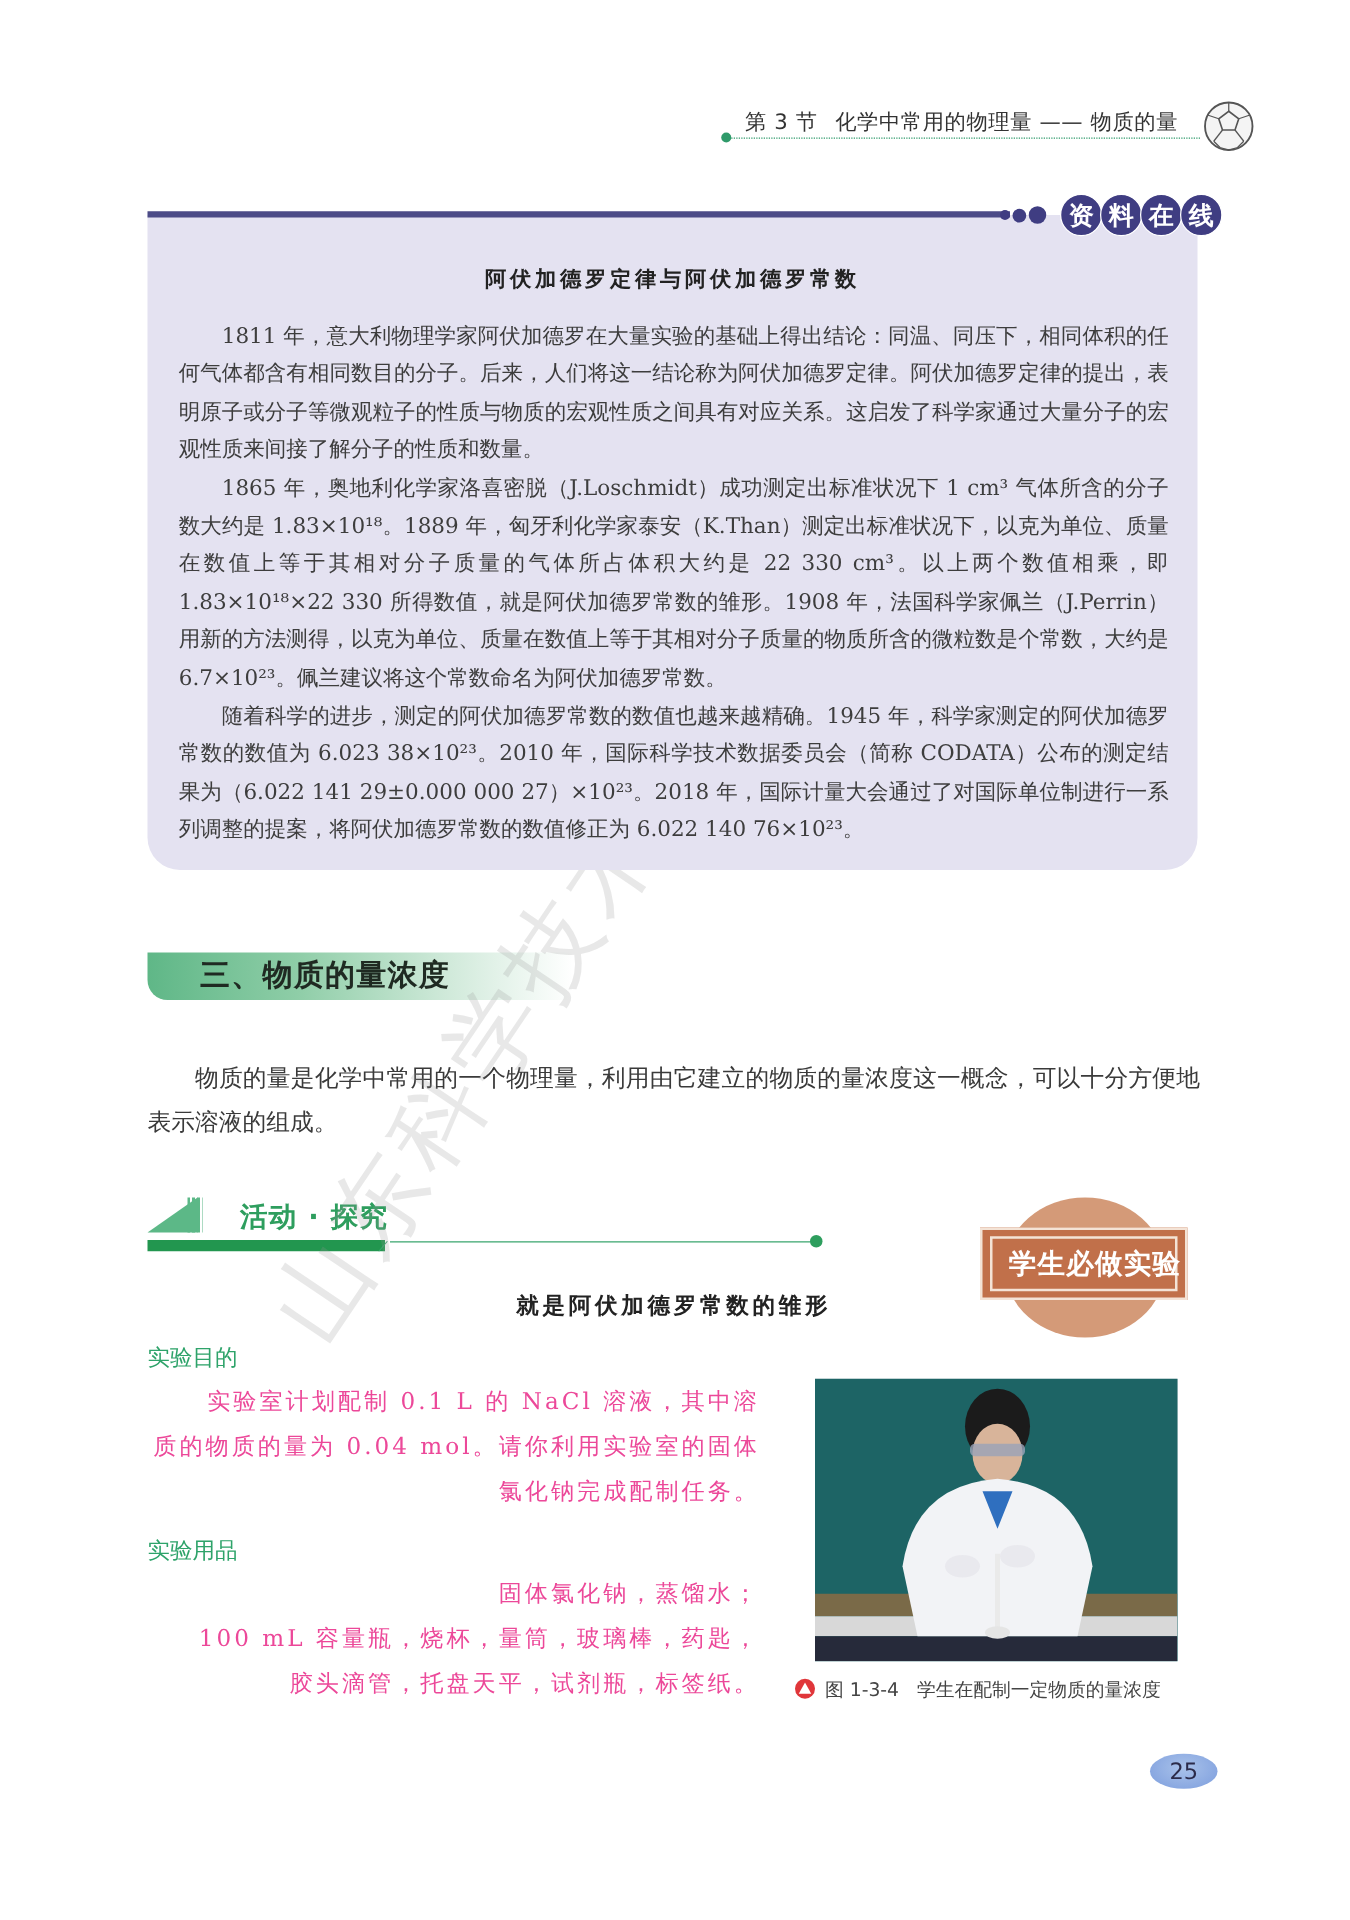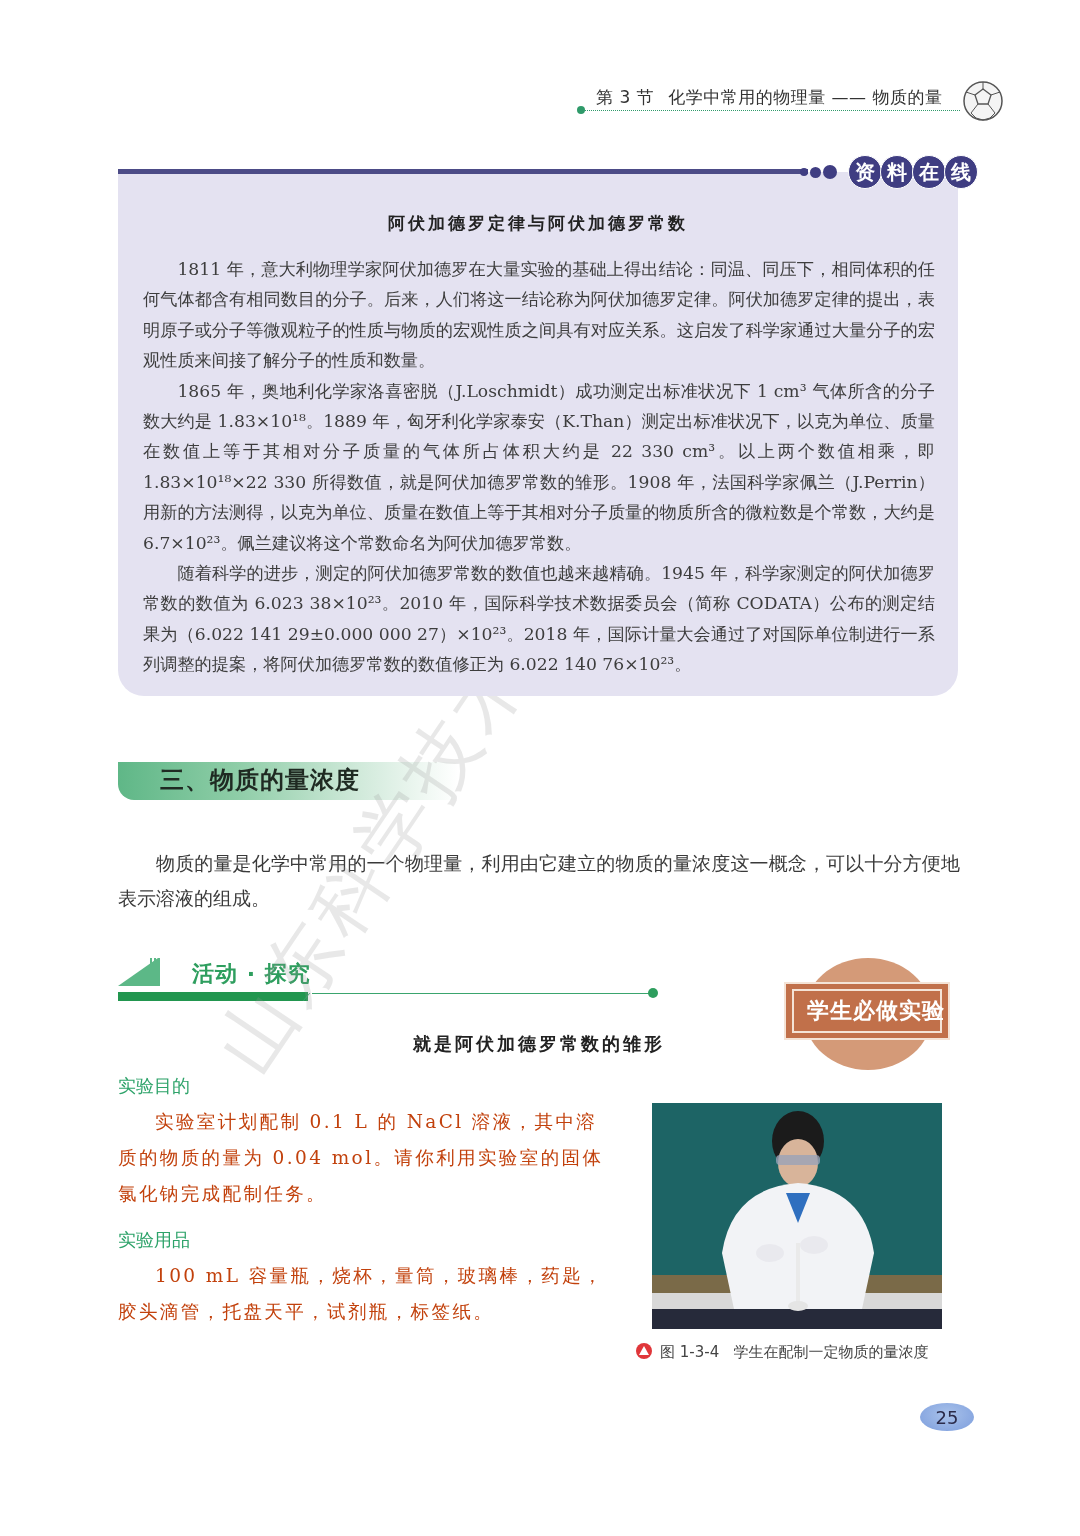--- a/index.html
+++ b/index.html
@@ -75,21 +75,21 @@
 
   .stamp { left:784px; top:958px; width:168px; height:112px; }
   .stamp-circle { position:absolute; left:20px; top:0; width:128px; height:112px; border-radius:50%; background:#d49a78; }
   .stamp-rect { position:absolute; left:0; top:24px; width:166px; height:58px; background:#c1704a; border:2px solid #f4e3d6; box-sizing:border-box; }
   .stamp-rect-inner { position:absolute; left:6px; top:5px; right:6px; bottom:5px; border:2px solid #f4e3d6; }
   .stamp-text { position:absolute; left:0; right:0; top:38px; text-align:center; color:#fff;
     font-family:"DejaVu Serif","Liberation Serif",serif; font-weight:bold; font-size:22px; letter-spacing:1px;padding-left:16px; }
 
   .exp-title { left:118px; width:842px; top:1032px; text-align:center; font-size:18px; font-weight:bold; color:#222; letter-spacing:3px; }
   .sub-h { left:118px; font-family:"DejaVu Sans","Liberation Sans",sans-serif; font-size:18px; color:#2ea36a; }
-  .exp-body { left:118px; width:490px; font-size:18.5px; line-height:36px; color:#c2410c; letter-spacing:2.4px; }
+  .exp-body { left:118px; width:490px; font-size:18.5px; line-height:36px; color:#ec4899; letter-spacing:2.4px;text-align:right; }
   .exp-body p { margin:0; text-indent:2em; }
 
   
   .photo { left:652px; top:1103px; width:290px; height:226px; overflow:hidden; background:#1f6163; }
   .caption { left:636px; top:1340px; width:330px; font-size:15px; line-height:24px; color:#444;
     font-family:"DejaVu Sans","Liberation Sans",sans-serif; }
   .cap-icon { display:inline-block; width:16px; height:16px; border-radius:50%; background:#e0363a; position:relative; vertical-align:-2px; margin-right:8px; }
   .cap-icon::after { content:""; position:absolute; left:3px; top:3px; width:0; height:0;
     border-left:5px solid transparent; border-right:5px solid transparent; border-bottom:9px solid #fff; }
   .cap-line2 { padding-left:26px; }
@@ -168,20 +168,21 @@
 
 <div class="abs exp-title">就是阿伏加德罗常数的雏形</div>
 
 <div class="abs sub-h" style="top:1074px">实验目的</div>
 <div class="abs exp-body" style="top:1104px">
   <p>实验室计划配制 0.1 L 的 NaCl 溶液，其中溶质的物质的量为 0.04 mol。请你利用实验室的固体氯化钠完成配制任务。</p>
 </div>
 
 <div class="abs sub-h" style="top:1228px">实验用品</div>
 <div class="abs exp-body" style="top:1258px">
+  <p>固体氯化钠，蒸馏水；</p>
   <p>100 mL 容量瓶，烧杯，量筒，玻璃棒，药匙，胶头滴管，托盘天平，试剂瓶，标签纸。</p>
 </div>
 
 <div class="abs photo">
   <svg width="290" height="226" viewBox="0 0 290 226">
     <rect x="0" y="0" width="290" height="226" fill="#1d6465"></rect>
     <rect x="0" y="172" width="290" height="18" fill="#7a6a48"></rect>
     <rect x="0" y="190" width="290" height="16" fill="#d8d8d8"></rect>
     <rect x="0" y="206" width="290" height="20" fill="#262a3a"></rect>
     <ellipse cx="146" cy="38" rx="26" ry="30" fill="#1b1b1b"></ellipse>

